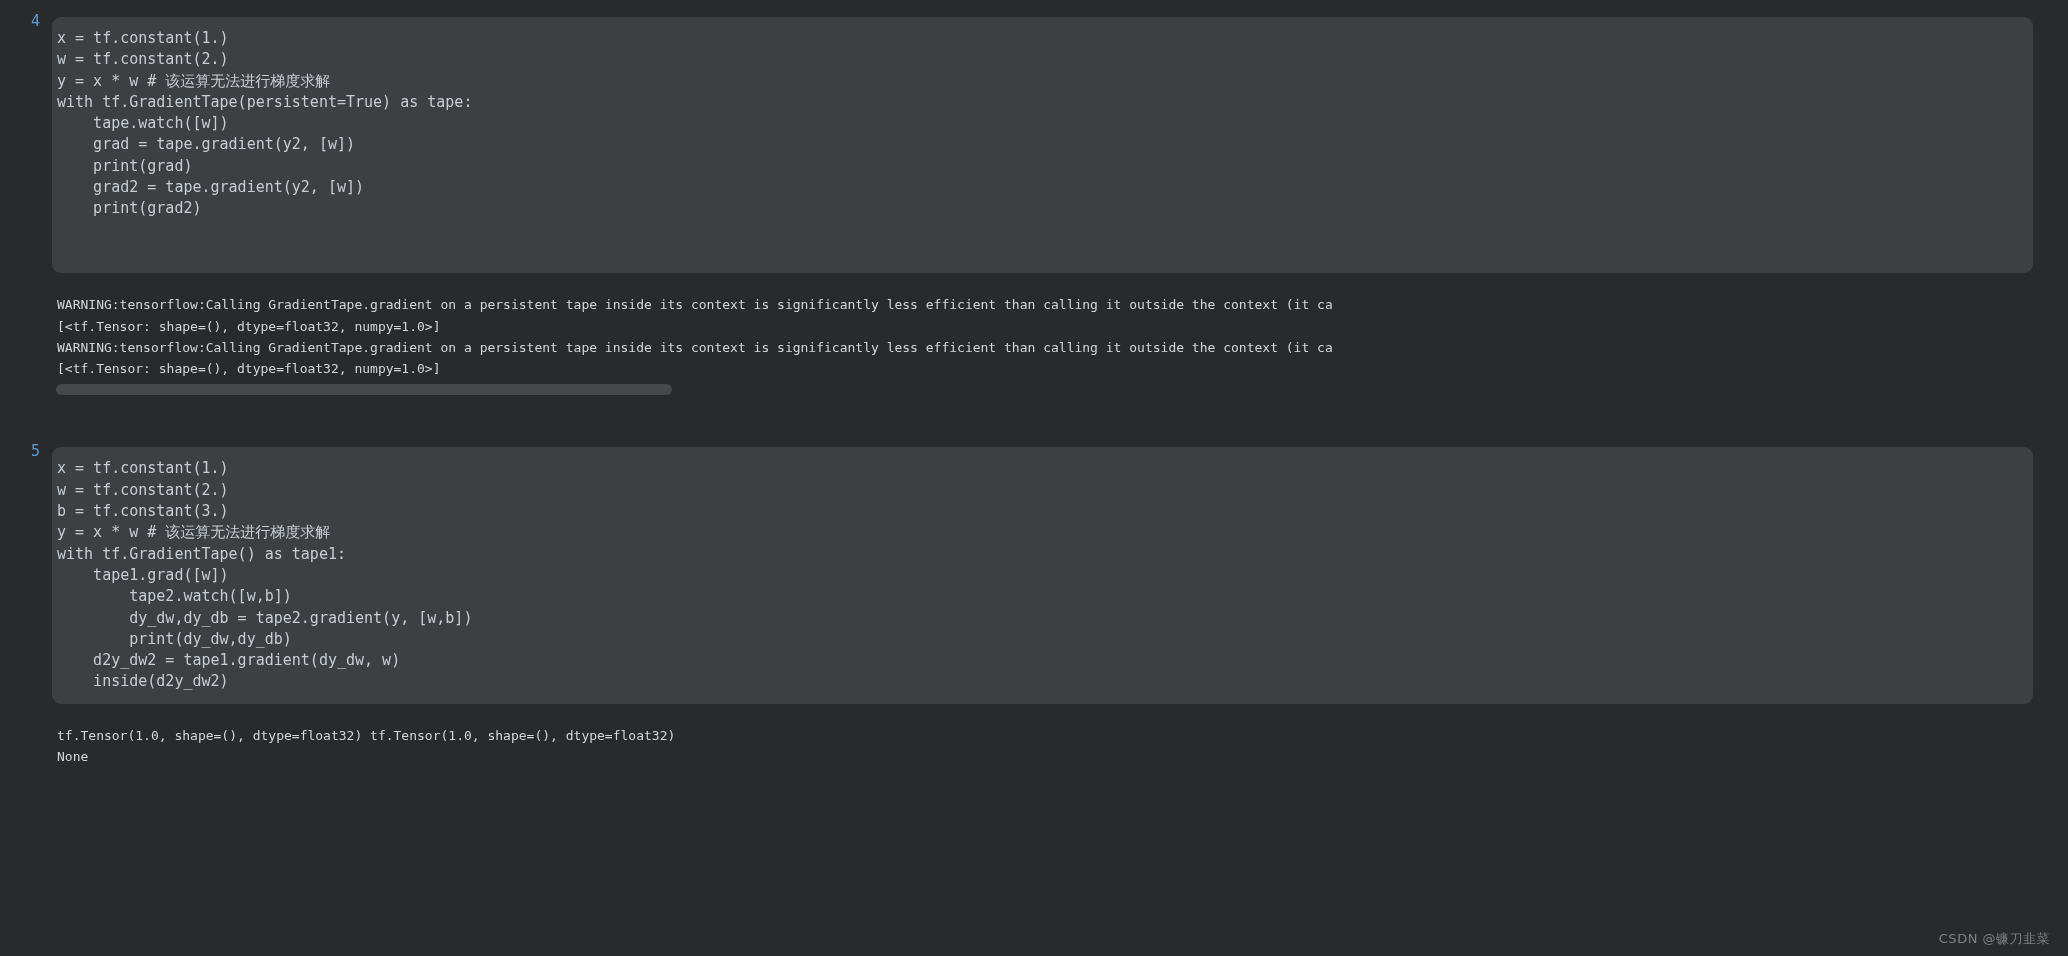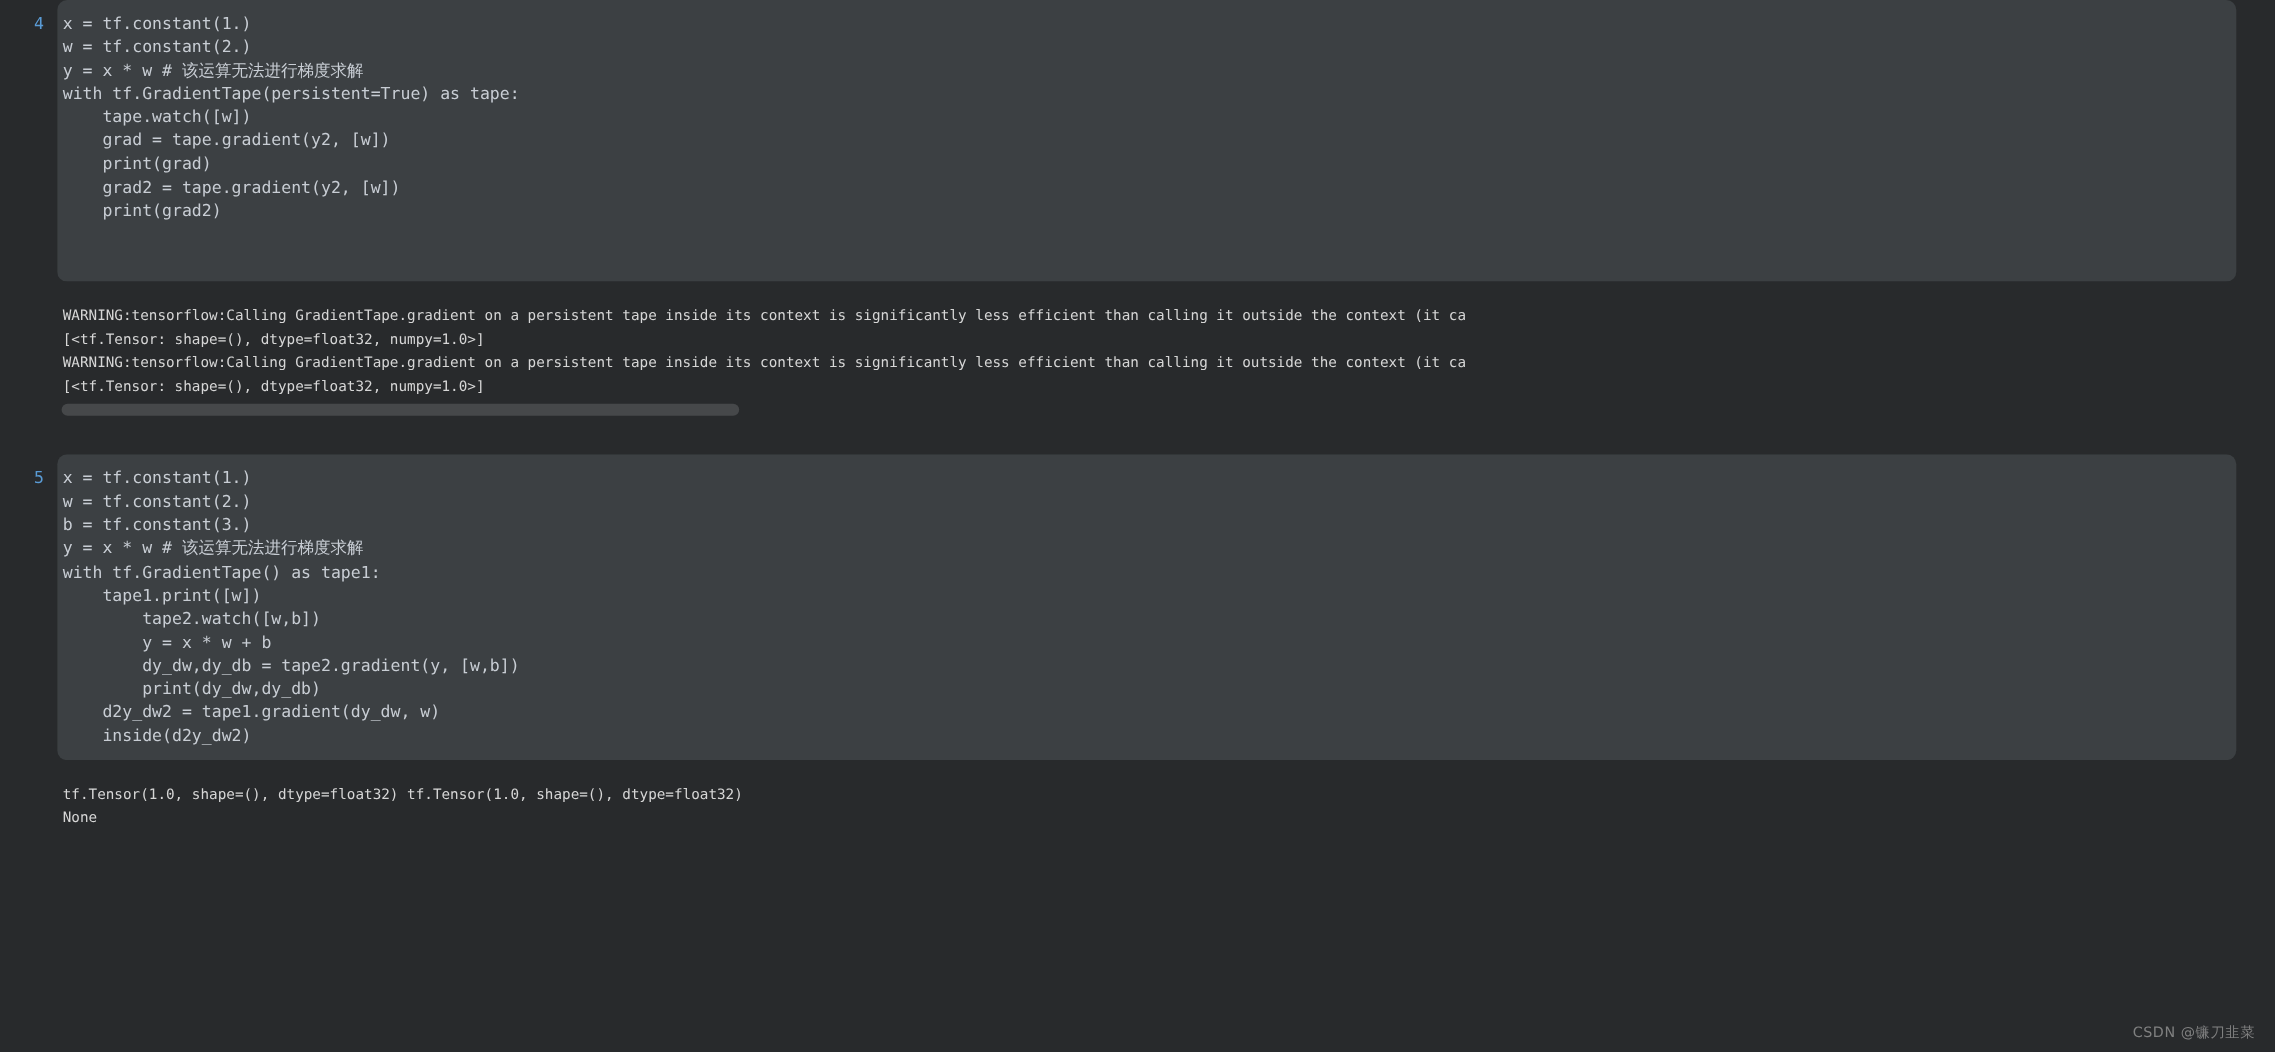--- a/index.html
+++ b/index.html
@@ -37,20 +37,21 @@
     font-family: "DejaVu Sans Mono", "Liberation Mono", monospace;
     font-size: 15px;
     line-height: 21.3px;
     padding-top: 11px;
     user-select: none;
   }
   .code-wrap {
     flex: 1 1 auto;
     position: relative;
     overflow: hidden;
+    margin-top: 17px;
   }
   .code-block {
     background: #3c4043;
     border-radius: 9px;
     padding: 11px 0 11px 0;
     margin-right: 35px;
     overflow: hidden;
   }
   .code-line {
     font-family: "DejaVu Sans Mono", "Liberation Mono", monospace;
@@ -152,23 +153,22 @@
 
   <div class="cell">
     <div class="gutter">5</div>
     <div class="code-wrap">
       <div class="code-block">
         <div class="code-line">x = tf.constant(1.)</div>
         <div class="code-line">w = tf.constant(2.)</div>
         <div class="code-line">b = tf.constant(3.)</div>
         <div class="code-line">y = x * w # 该运算无法进行梯度求解</div>
         <div class="code-line">with tf.GradientTape() as tape1:</div>
-        <div class="code-line">    tape1.print([w])</div>
+        <div class="code-line">    tape1.grad([w])</div>
         <div class="code-line">        tape2.watch([w,b])</div>
-        <div class="code-line">        y = x * w + b</div>
         <div class="code-line">        dy_dw,dy_db = tape2.gradient(y, [w,b])</div>
         <div class="code-line">        print(dy_dw,dy_db)</div>
         <div class="code-line">    d2y_dw2 = tape1.gradient(dy_dw, w)</div>
         <div class="code-line">    inside(d2y_dw2)</div>
       </div>
     </div>
   </div>
 
   <div class="cell-gap-1"></div>
 

